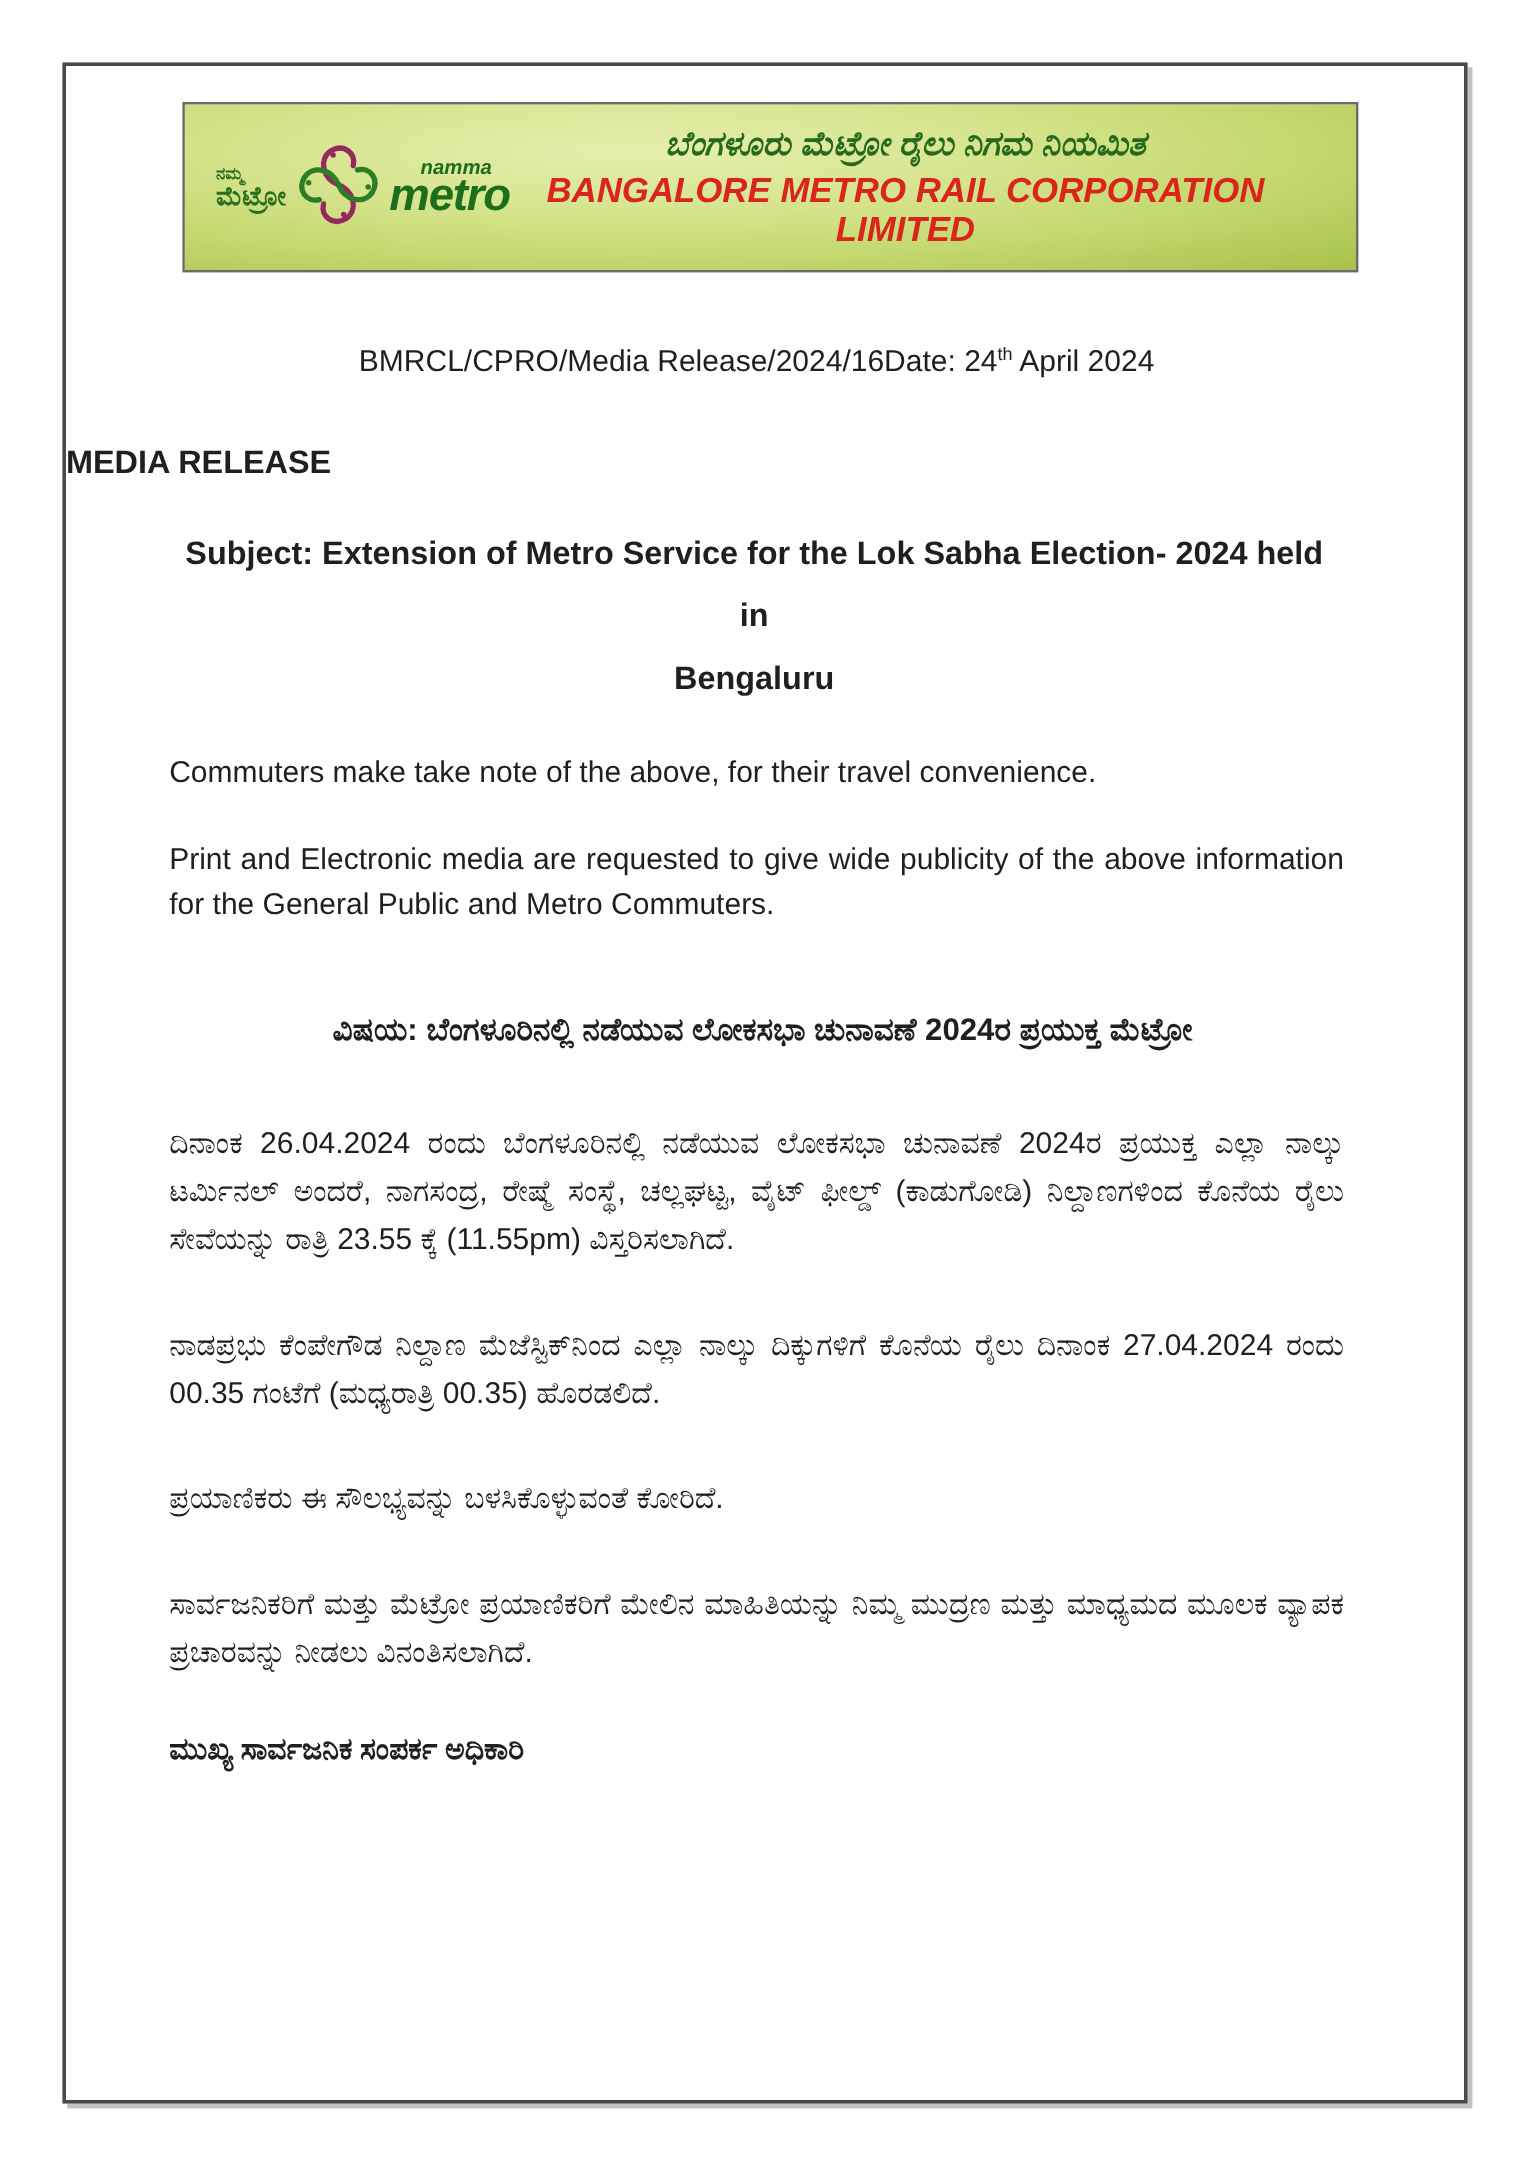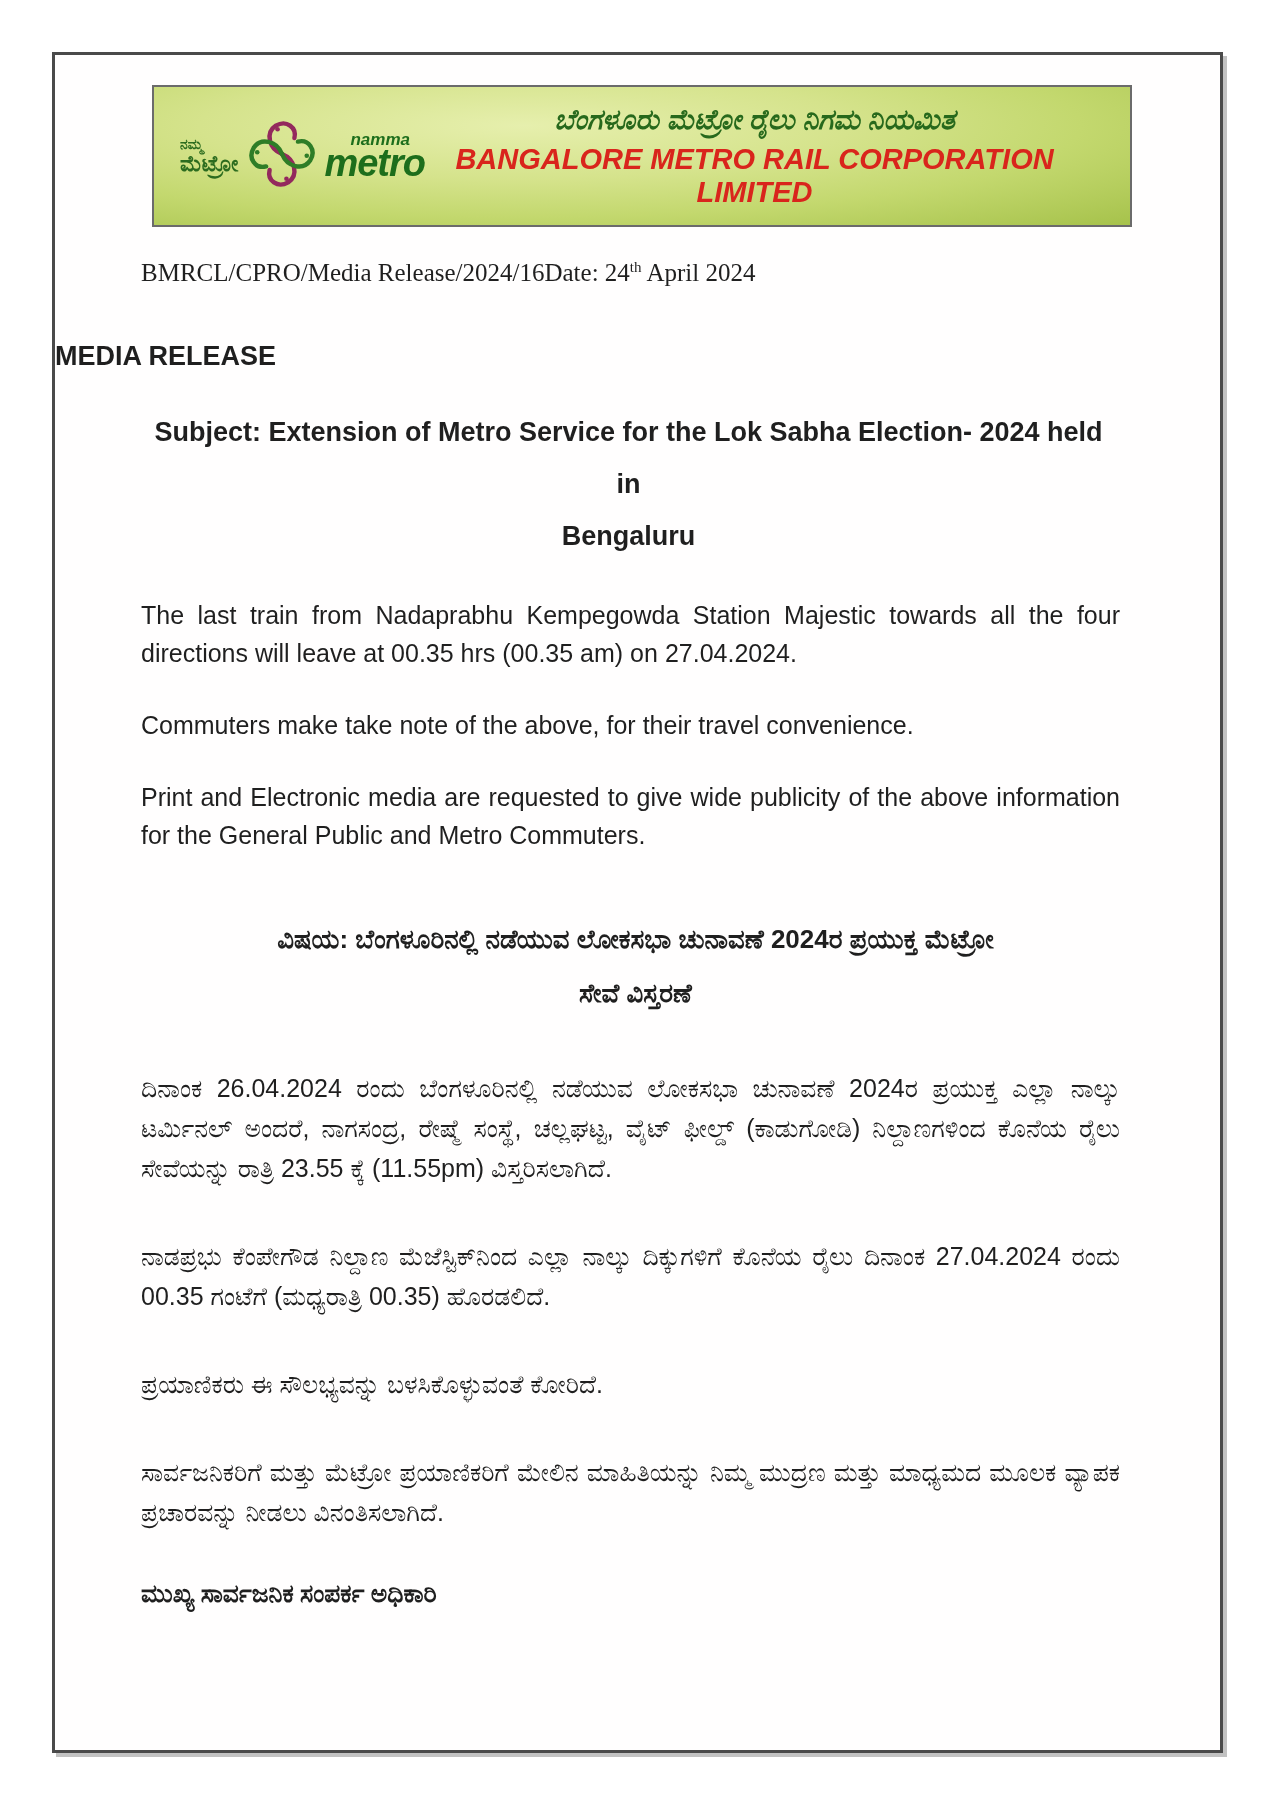--- a/index.html
+++ b/index.html
@@ -68,24 +68,23 @@
   }
   .banner-title-en {
     color: #d9251c;
     font-weight: bold;
     font-size: 29px;
     letter-spacing: 0px;
   }
   
   .refrow {
     display: flex;
-    justify-content: flex-start;
-    margin: 32px 100px 0 86px;
+    justify-content: center;
+    margin: 60px 100px 0 86px;
     font-size: 25px;
-    font-family: Liberation Serif, serif;
   }
   .refrow sup { font-size: 60%; line-height: 0; }
   .h-media {
     font-weight: bold;
     font-size: 27px;
     margin-top: 54px;
   }
   .h-subject {
     text-align: center;
     font-weight: bold;
@@ -161,27 +160,25 @@
     <span>BMRCL/CPRO/Media Release/2024/16</span>
     <span><span>Date: 24</span><sup>th</sup><span> April 2024</span></span>
   </div>
 
   <div class="h-media">MEDIA RELEASE</div>
   <div class="h-subject">
     <div>Subject: Extension of Metro Service for the Lok Sabha Election- 2024 held in</div>
     <div>Bengaluru</div>
   </div>
 
-  <p class="para p-gap">The last train from Nadaprabhu Kempegowda Station Majestic towards all the four directions will leave at 00.35 hrs (00.35 am) on 27.04.2024.</p>
   <p class="para p-gap">Commuters make take note of the above, for their travel convenience.</p>
   <p class="para p-gap">Print and Electronic media are requested to give wide publicity of the above information for the General Public and Metro Commuters.</p>
 
   <div class="kn-subject">
     <div>ವಿಷಯ: ಬೆಂಗಳೂರಿನಲ್ಲಿ ನಡೆಯುವ ಲೋಕಸಭಾ ಚುನಾವಣೆ 2024ರ ಪ್ರಯುಕ್ತ ಮೆಟ್ರೋ</div>
-    <div>ಸೇವೆ ವಿಸ್ತರಣೆ</div>
   </div>
 
   <p class="kn-para">ದಿನಾಂಕ 26.04.2024 ರಂದು ಬೆಂಗಳೂರಿನಲ್ಲಿ ನಡೆಯುವ ಲೋಕಸಭಾ ಚುನಾವಣೆ 2024ರ ಪ್ರಯುಕ್ತ ಎಲ್ಲಾ ನಾಲ್ಕು ಟರ್ಮಿನಲ್ ಅಂದರೆ, ನಾಗಸಂದ್ರ, ರೇಷ್ಮೆ ಸಂಸ್ಥೆ, ಚಲ್ಲಘಟ್ಟ, ವೈಟ್ ಫೀಲ್ಡ್ (ಕಾಡುಗೋಡಿ) ನಿಲ್ದಾಣಗಳಿಂದ ಕೊನೆಯ ರೈಲು ಸೇವೆಯನ್ನು ರಾತ್ರಿ 23.55 ಕ್ಕೆ (11.55pm) ವಿಸ್ತರಿಸಲಾಗಿದೆ.</p>
   <p class="kn-para">ನಾಡಪ್ರಭು ಕೆಂಪೇಗೌಡ ನಿಲ್ದಾಣ ಮೆಜೆಸ್ಟಿಕ್‌ನಿಂದ ಎಲ್ಲಾ ನಾಲ್ಕು ದಿಕ್ಕುಗಳಿಗೆ ಕೊನೆಯ ರೈಲು ದಿನಾಂಕ 27.04.2024 ರಂದು 00.35 ಗಂಟೆಗೆ (ಮಧ್ಯರಾತ್ರಿ 00.35) ಹೊರಡಲಿದೆ.</p>
   <p class="kn-para">ಪ್ರಯಾಣಿಕರು ಈ ಸೌಲಭ್ಯವನ್ನು ಬಳಸಿಕೊಳ್ಳುವಂತೆ ಕೋರಿದೆ.</p>
   <p class="kn-para">ಸಾರ್ವಜನಿಕರಿಗೆ ಮತ್ತು ಮೆಟ್ರೋ ಪ್ರಯಾಣಿಕರಿಗೆ ಮೇಲಿನ ಮಾಹಿತಿಯನ್ನು ನಿಮ್ಮ ಮುದ್ರಣ ಮತ್ತು ಮಾಧ್ಯಮದ ಮೂಲಕ ವ್ಯಾಪಕ ಪ್ರಚಾರವನ್ನು ನೀಡಲು ವಿನಂತಿಸಲಾಗಿದೆ.</p>
 
   <div class="signature">ಮುಖ್ಯ ಸಾರ್ವಜನಿಕ ಸಂಪರ್ಕ ಅಧಿಕಾರಿ</div>
 
 </div>

